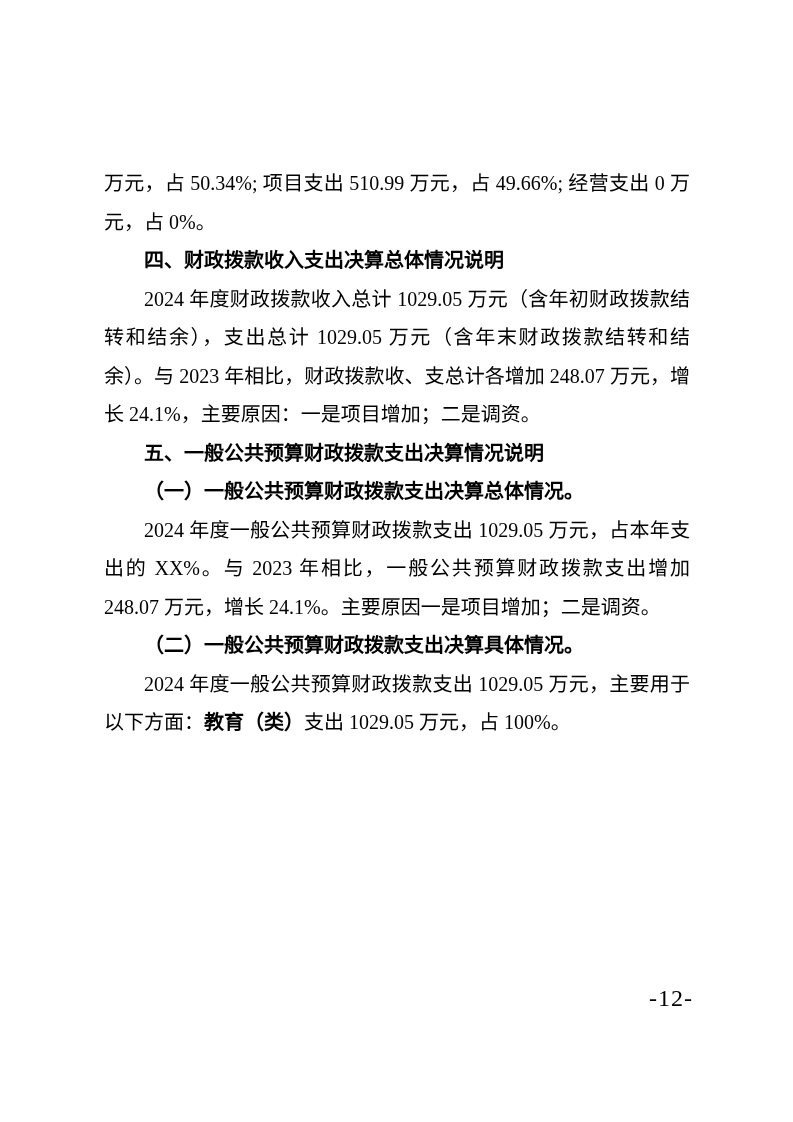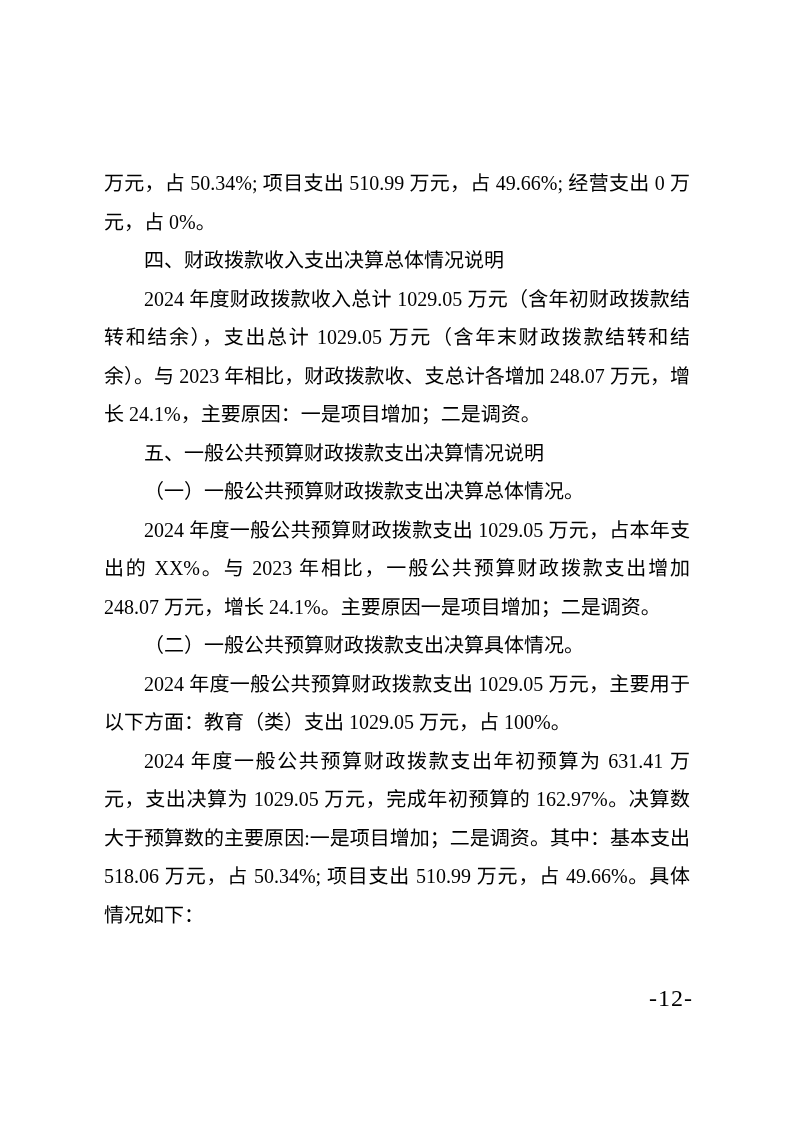--- a/index.html
+++ b/index.html
@@ -26,21 +26,21 @@
     margin-top: 22px;
   }
   .doc-body p {
     margin: 0;
     padding: 0;
   }
   .doc-body p.indent {
     text-indent: 2em;
   }
   .run-bold {
-    font-weight: normal;
+    font-weight: bold;
   }
   .page-number {
     position: absolute;
     top: 986px;
     right: 100px;
     font-size: 24px;
     line-height: 24px;
     letter-spacing: 1px;
   }
 </style>
@@ -49,16 +49,15 @@
 
 <div class="doc-body">
     <p><span>万元，占 50.34%; 项目支出 510.99 万元，占 49.66%; 经营支出 0 万元，占 0%。</span></p>
     <p class="indent"><span class="run-bold">四、财政拨款收入支出决算总体情况说明</span></p>
     <p class="indent"><span>2024 年度财政拨款收入总计 1029.05 万元（含年初财政拨款结转和结余），支出总计 1029.05 万元（含年末财政拨款结转和结余）。与 2023 年相比，财政拨款收、支总计各增加 248.07 万元，增长 24.1%，主要原因：一是项目增加；二是调资。</span></p>
     <p class="indent"><span class="run-bold">五、一般公共预算财政拨款支出决算情况说明</span></p>
     <p class="indent"><span class="run-bold">（一）一般公共预算财政拨款支出决算总体情况。</span></p>
     <p class="indent"><span>2024 年度一般公共预算财政拨款支出 1029.05 万元，占本年支出的 XX%。与 2023 年相比，一般公共预算财政拨款支出增加 248.07 万元，增长 24.1%。主要原因一是项目增加；二是调资。</span></p>
     <p class="indent"><span class="run-bold">（二）一般公共预算财政拨款支出决算具体情况。</span></p>
     <p class="indent"><span>2024 年度一般公共预算财政拨款支出 1029.05 万元，主要用于以下方面：</span><span class="run-bold">教育（类）</span><span>支出 1029.05 万元，占 100%。</span></p>
-    <p class="indent"><span>2024 年度一般公共预算财政拨款支出年初预算为 631.41 万元，支出决算为 1029.05 万元，完成年初预算的 162.97%。决算数大于预算数的主要原因:一是项目增加；二是调资。其中：基本支出 518.06 万元，占 50.34%; 项目支出 510.99 万元，占 49.66%。具体情况如下：</span></p>
   </div>
 
 <div class="page-number">-12-</div>
 
 </body></html>

